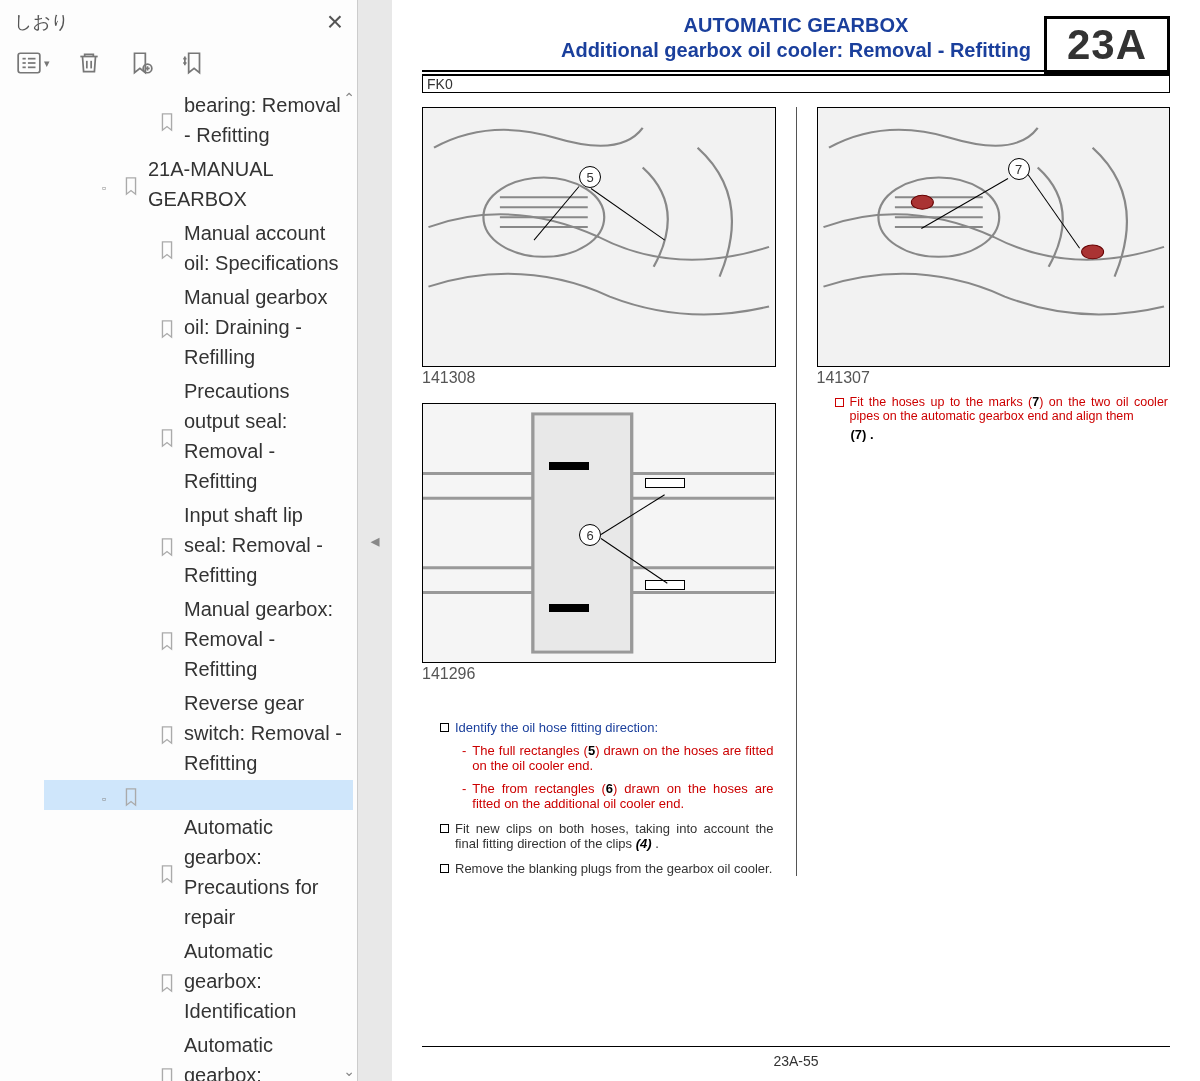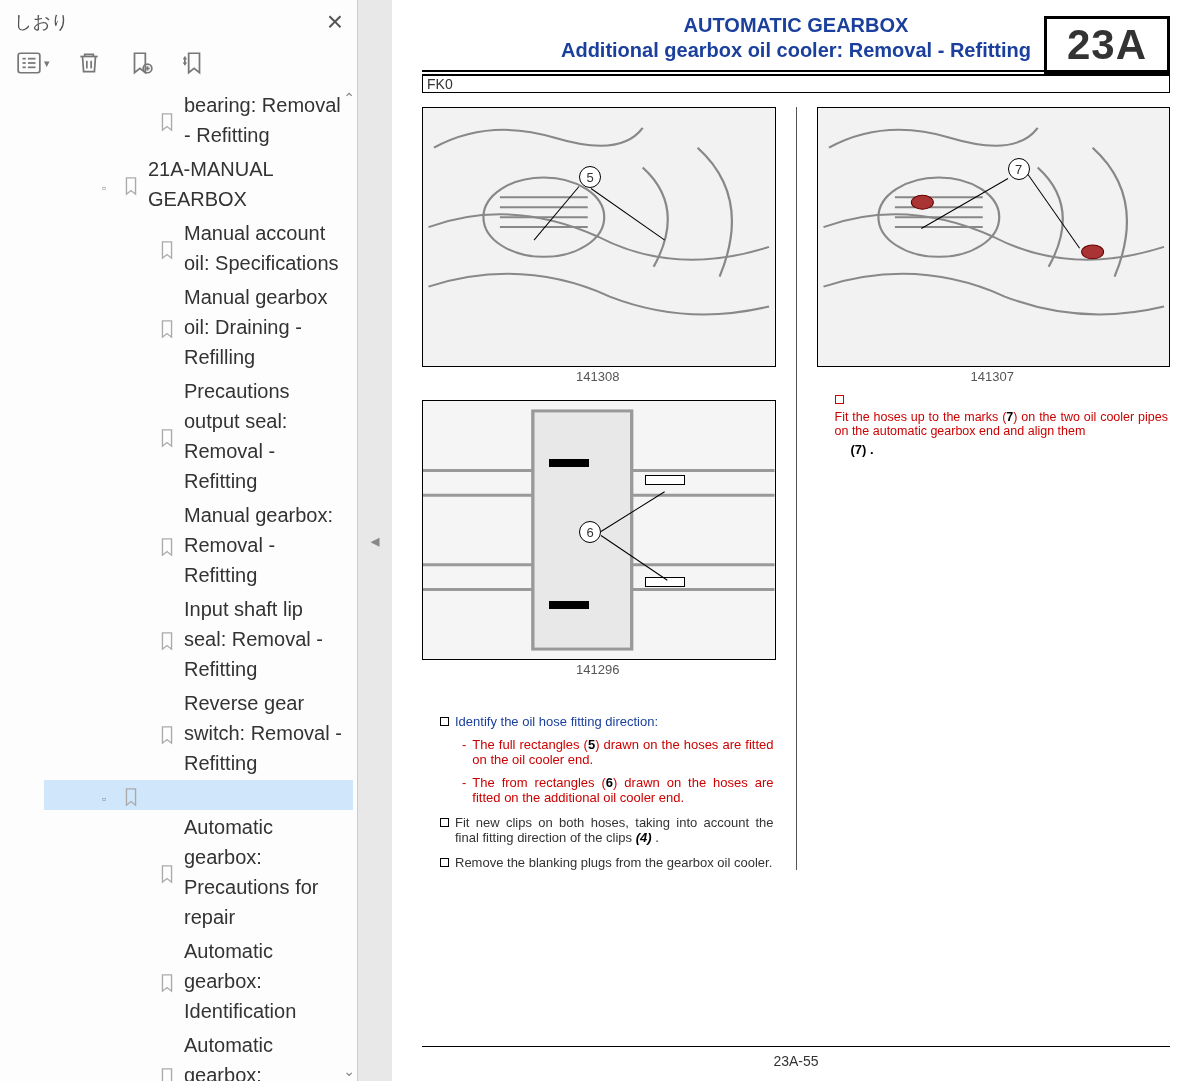--- a/index.html
+++ b/index.html
@@ -40,28 +40,28 @@
   .rule { border-top:2px solid #000; margin:8px 0 0 0; }
   .model-row { border:1px solid #000; border-top:2px solid #000; padding:0 4px; font-size:14px; margin-top:2px; }
   .cols { display:flex; gap:20px; margin-top:14px; }
   .col { flex:1; min-width:0; }
   .col-sep { width:1px; background:#555; }
   .fig { border:1px solid #000; width:100%; background:#f4f4f4; position:relative; }
   .fig .callout { position:absolute; width:22px; height:22px; border:1px solid #000; border-radius:50%; background:#fff; font-size:13px; display:flex; align-items:center; justify-content:center; }
   .fig .ln { position:absolute; background:#000; height:1px; transform-origin:left center; }
   .fig .bar { position:absolute; background:#000; }
   .fig .ebar { position:absolute; border:1px solid #000; background:#fff; }
-  .fig-num { text-align:center; font-size:13px; color:#555; margin:2px 2px 0 0; }
+  .fig-num { text-align:left; font-size:16px; color:#555; margin:2px 2px 0 0; }
   .bullet { display:flex; gap:6px; font-size:13px; margin:10px 2px 0 18px; text-align:justify; }
   .bullet .sq { width:9px; height:9px; border:1px solid #000; flex:none; margin-top:3px; }
   .bullet.blue { color:#1a3f9c;margin-top:37px; }
   .sub { display:flex; gap:6px; font-size:13px; margin:8px 2px 0 40px; color:#c00; text-align:justify; }
   .sub .dash { flex:none; }
   .sub b, .bullet b { color:#000; font-weight:bold; }
-  .red-note { font-size:12.5px; color:#c00; margin:8px 2px 0 18px; display:flex; gap:6px; text-align:justify;flex-direction:column; }
+  .red-note { font-size:12.5px; color:#c00; margin:8px 2px 0 18px; display:flex; gap:6px; text-align:justify; }
   .red-note .sq { width:9px; height:9px; border:1px solid #c00; flex:none; margin-top:3px; }
   .inline-ref { font-weight:bold; color:#000; }
   .pg-foot { position:absolute; bottom:12px; left:0; right:0; text-align:center; font-size:14px; color:#333; }
   .foot-rule { border-top:1px solid #000; margin:0 0 6px 0; }
   svg { display:block; }
 </style>
 </head>
 <body>
 
 <div class="app">
@@ -152,30 +152,30 @@
             </span>
             <span class="lbl">Precautions output seal: Removal - Refitting</span>
           </div>
           <div class="tree-row indent2">
             <span class="twisty"></span>
             <span class="bm">
               <svg width="18" height="20" viewBox="0 0 18 22" fill="none" stroke="#aaa" stroke-width="1.5">
                 <path d="M4 2h10v18l-5-4-5 4z"></path>
               </svg>
             </span>
+            <span class="lbl">Input shaft lip seal: Removal - Refitting</span>
+          </div>
+          <div class="tree-row indent2">
+            <span class="twisty"></span>
+            <span class="bm">
+              <svg width="18" height="20" viewBox="0 0 18 22" fill="none" stroke="#aaa" stroke-width="1.5">
+                <path d="M4 2h10v18l-5-4-5 4z"></path>
+              </svg>
+            </span>
             <span class="lbl">Manual gearbox: Removal - Refitting</span>
-          </div>
-          <div class="tree-row indent2">
-            <span class="twisty"></span>
-            <span class="bm">
-              <svg width="18" height="20" viewBox="0 0 18 22" fill="none" stroke="#aaa" stroke-width="1.5">
-                <path d="M4 2h10v18l-5-4-5 4z"></path>
-              </svg>
-            </span>
-            <span class="lbl">Input shaft lip seal: Removal - Refitting</span>
           </div>
           <div class="tree-row indent2">
             <span class="twisty"></span>
             <span class="bm">
               <svg width="18" height="20" viewBox="0 0 18 22" fill="none" stroke="#aaa" stroke-width="1.5">
                 <path d="M4 2h10v18l-5-4-5 4z"></path>
               </svg>
             </span>
             <span class="lbl">Reverse gear switch: Removal - Refitting</span>
           </div>

